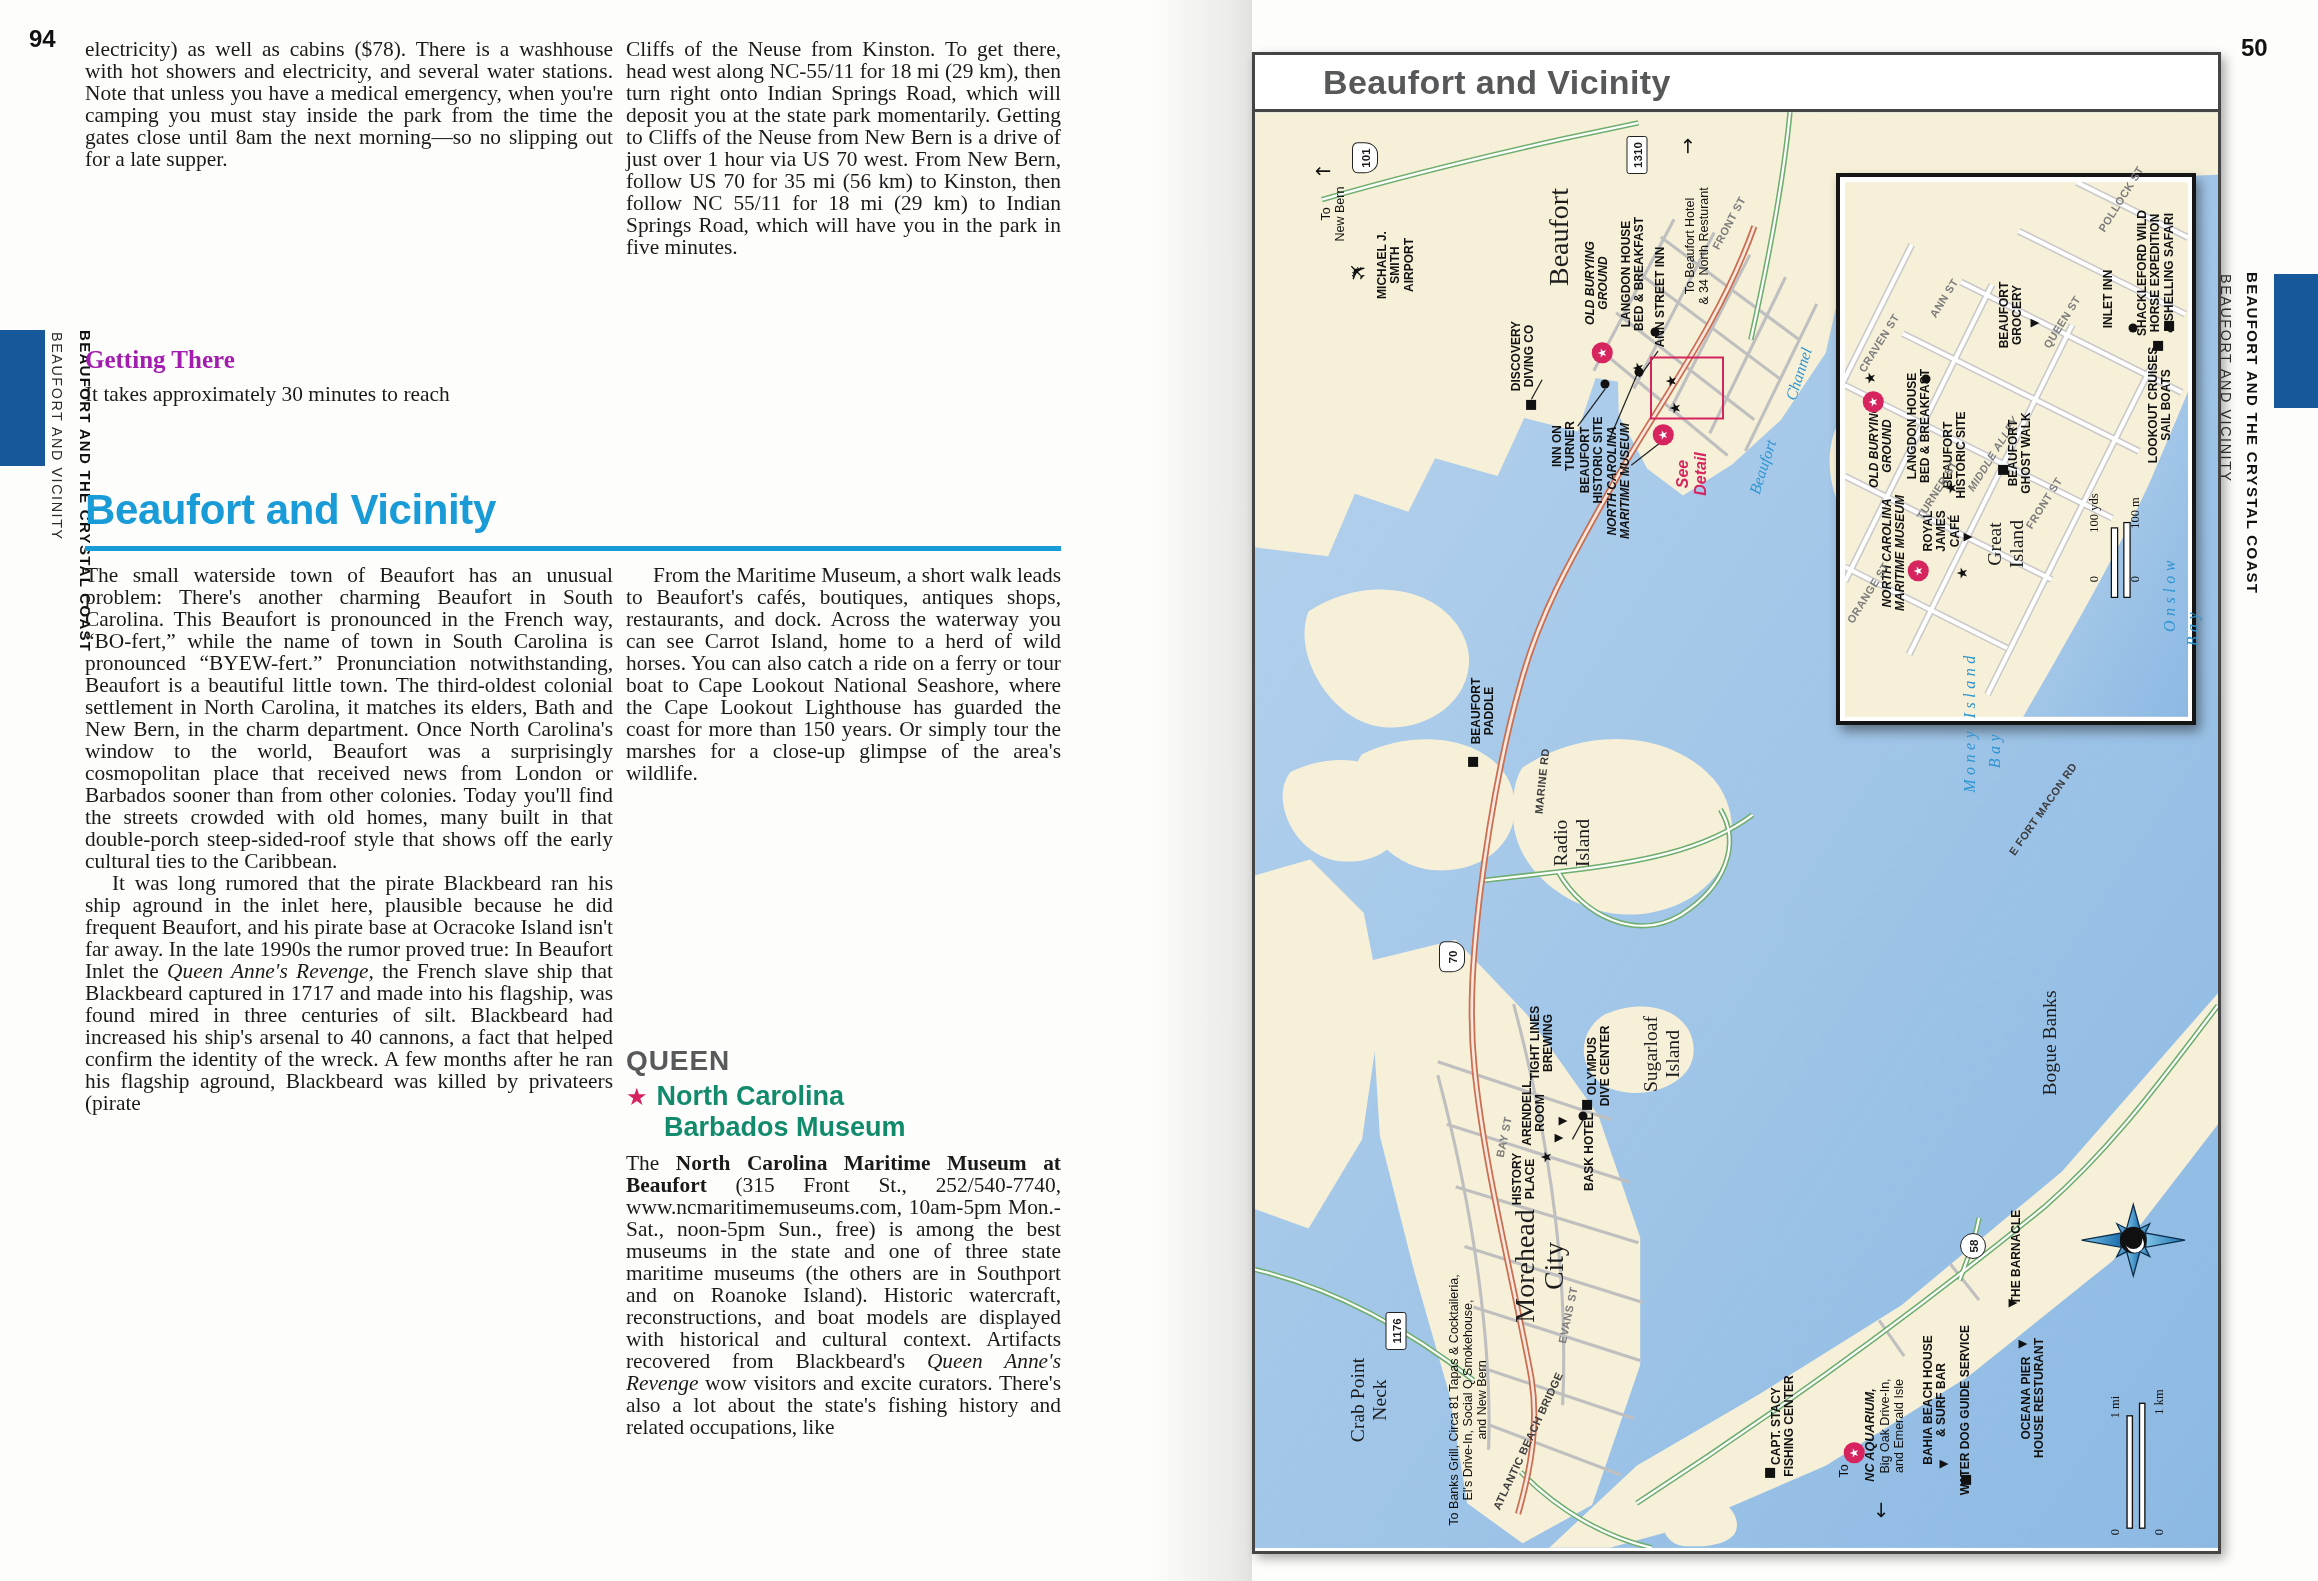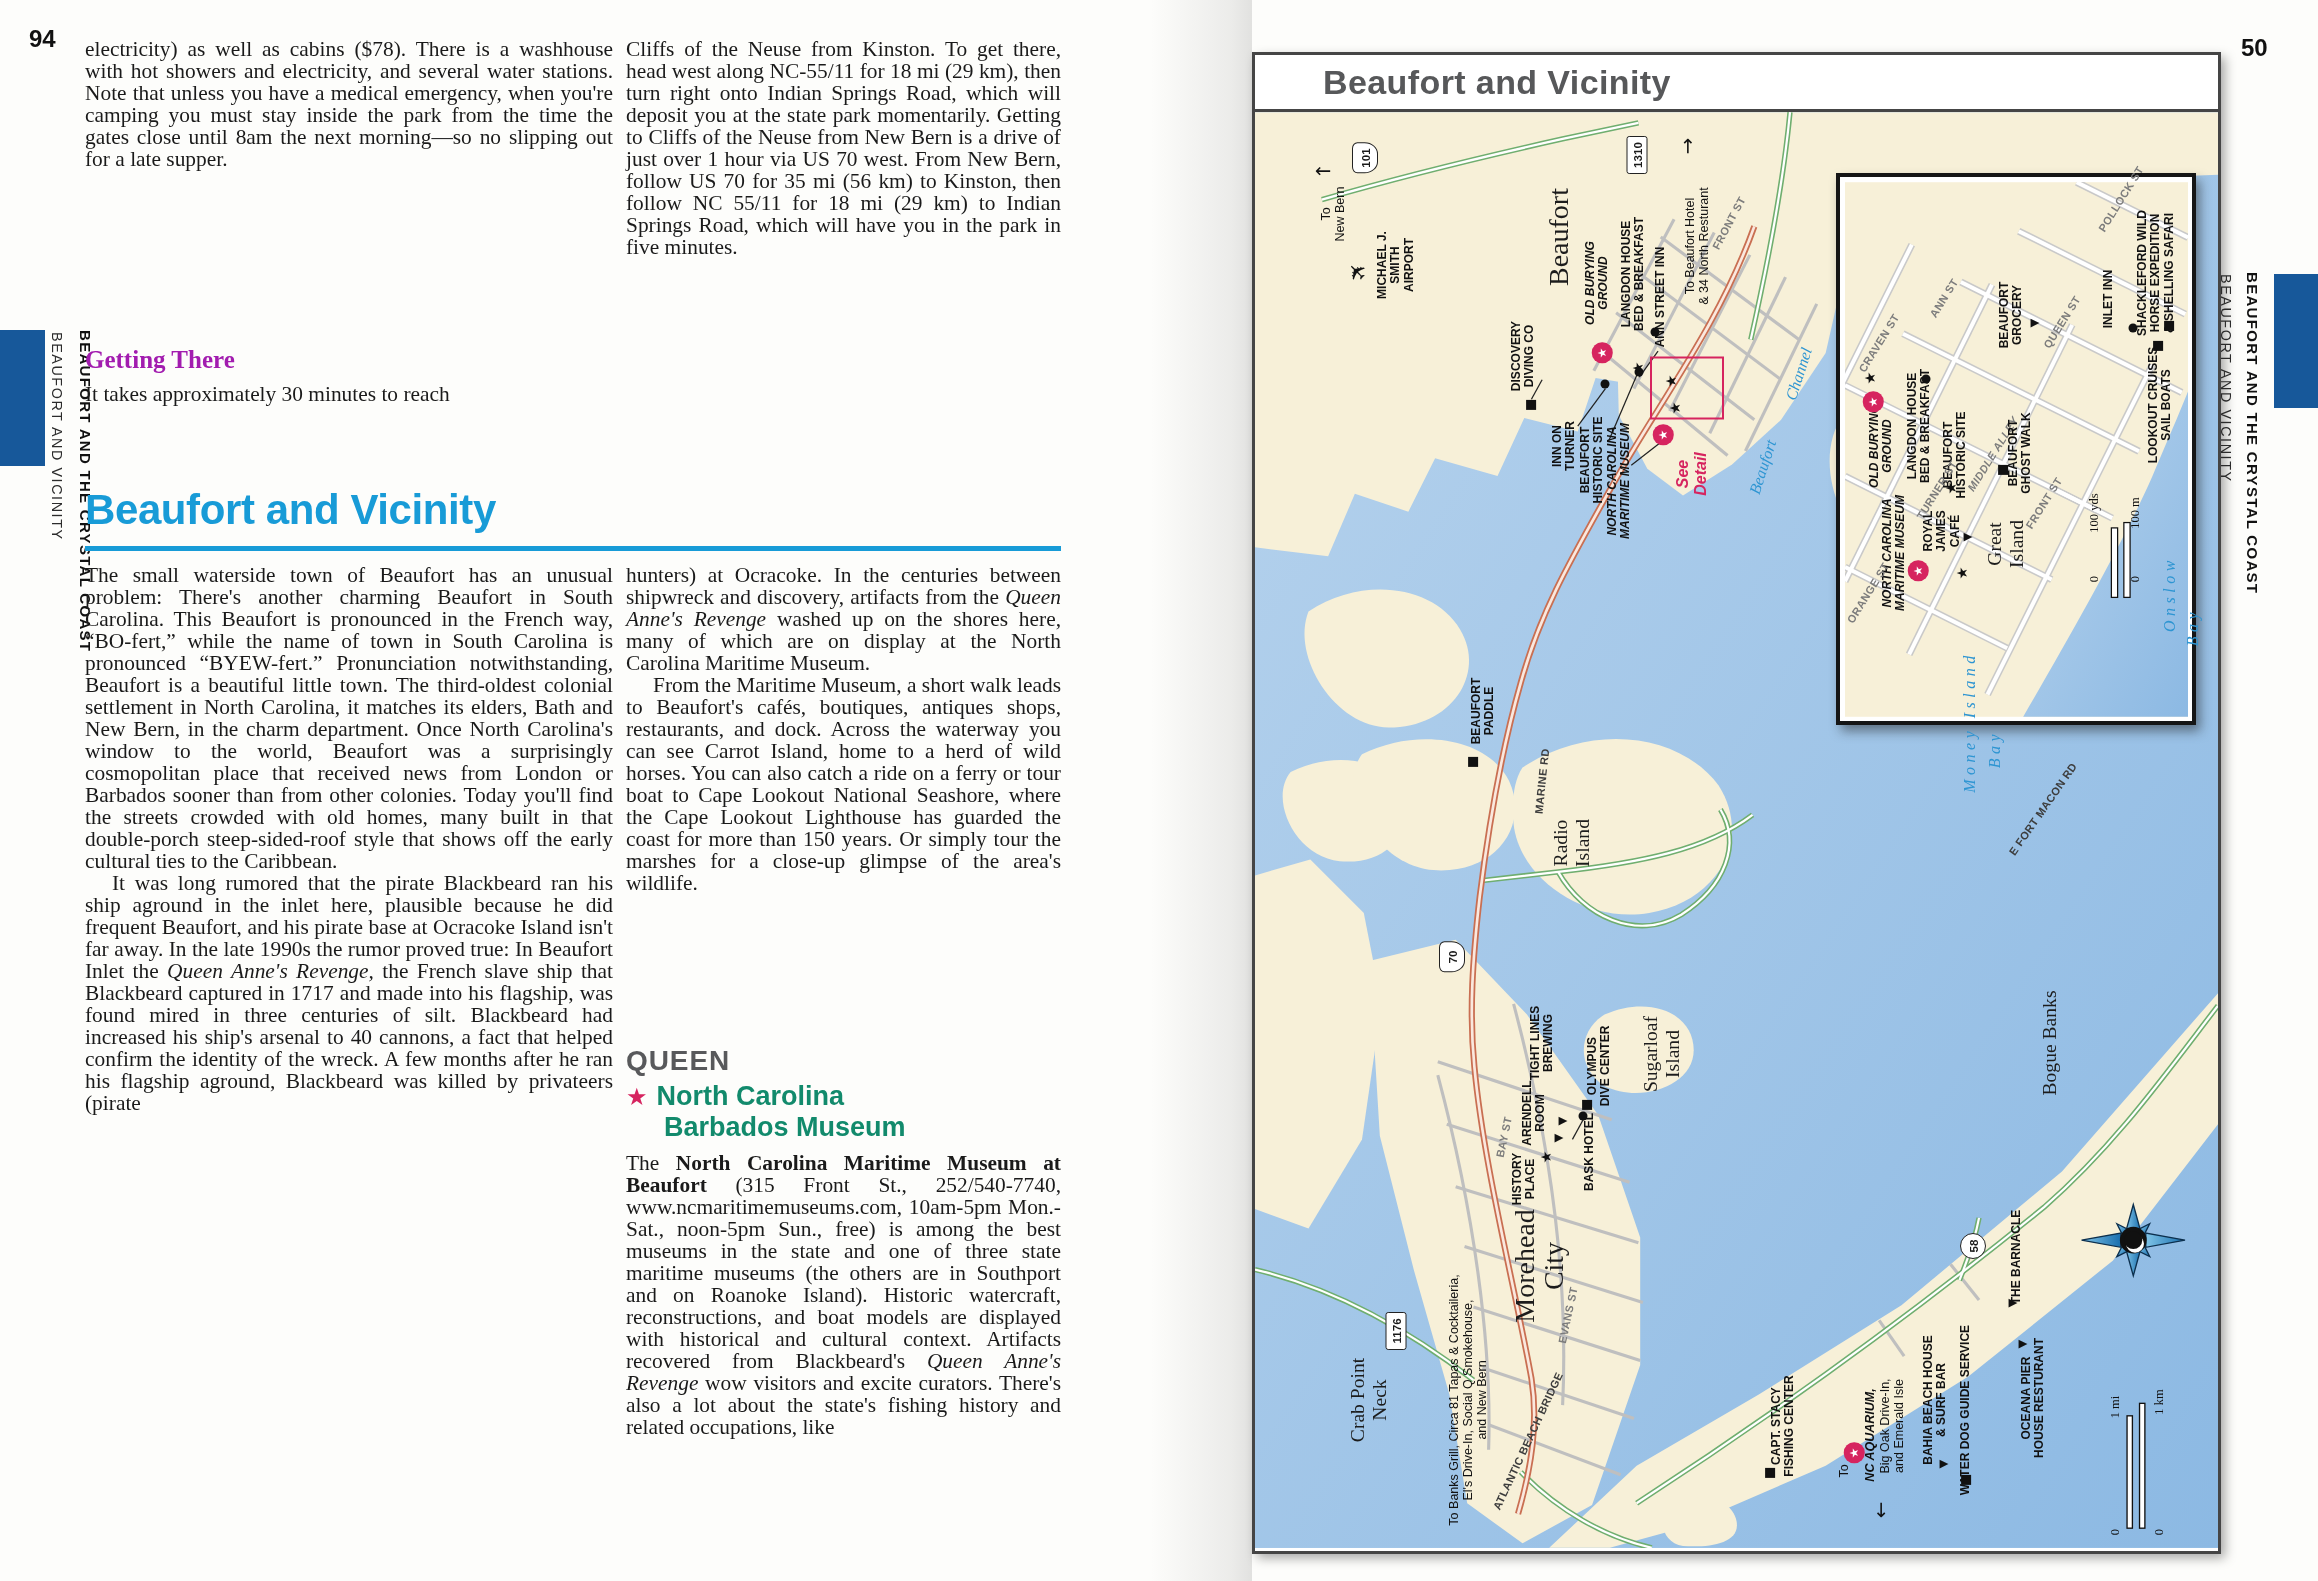--- a/index.html
+++ b/index.html
@@ -92,21 +92,20 @@
   <div class="col" style="left:85px;top:383px;width:528px;">It takes approximately 30 minutes to reach</div>
   <div class="h-blue" style="left:85px;top:486px;">Beaufort and Vicinity</div>
   <div class="rule-blue" style="left:85px;top:546px;width:976px;"></div>
   <div class="col" style="left:85px;top:564px;width:528px;height:1010px;overflow:hidden;">
     <p>The small waterside town of Beaufort has an unusual problem: There's another charming Beaufort in South Carolina. This Beaufort is pronounced in the French way, “BO-fert,” while the name of town in South Carolina is pronounced “BYEW-fert.” Pronunciation notwithstanding, Beaufort is a beautiful little town. The third-oldest colonial settlement in North Carolina, it matches its elders, Bath and New Bern, in the charm department. Once North Carolina's window to the world, Beaufort was a surprisingly cosmopolitan place that received news from London or Barbados sooner than from other colonies. Today you'll find the streets crowded with old homes, many built in that double-porch steep-sided-roof style that shows off the early cultural ties to the Caribbean.</p>
     <p class="indent">It was long rumored that the pirate Blackbeard ran his ship aground in the inlet here, plausible because he did frequent Beaufort, and his pirate base at Ocracoke Island isn't far away. In the late 1990s the rumor proved true: In Beaufort Inlet the <i>Queen Anne's Revenge,</i> the French slave ship that Blackbeard captured in 1717 and made into his flagship, was found mired in three centuries of silt. Blackbeard had increased his ship's arsenal to 40 cannons, a fact that helped confirm the identity of the wreck. A few months after he ran his flagship aground, Blackbeard was killed by privateers (pirate</p>
   </div>
 
   <div class="col" style="left:626px;top:38px;width:435px;">Cliffs of the Neuse from Kinston. To get there, head west along NC-55/11 for 18 mi (29 km), then turn right onto Indian Springs Road, which will deposit you at the state park momentarily. Getting to Cliffs of the Neuse from New Bern is a drive of just over 1 hour via US 70 west. From New Bern, follow US 70 for 35 mi (56 km) to Kinston, then follow NC 55/11 for 18 mi (29 km) to Indian Springs Road, which will have you in the park in five minutes.</div>
   <div class="col" style="left:626px;top:564px;width:435px;">
-    <p>hunters) at Ocracoke. In the centuries between shipwreck and discovery, artifacts from the <i>Queen Anne's Revenge</i> washed up on the shores here, many of which are on display at the North Carolina Maritime Museum.</p>
     <p class="indent">From the Maritime Museum, a short walk leads to Beaufort's cafés, boutiques, antiques shops, restaurants, and dock. Across the waterway you can see Carrot Island, home to a herd of wild horses. You can also catch a ride on a ferry or tour boat to Cape Lookout National Seashore, where the Cape Lookout Lighthouse has guarded the coast for more than 150 years. Or simply tour the marshes for a close-up glimpse of the area's wildlife.</p>
   </div>
   <div class="h-sights" style="left:626px;top:1045px;">QUEEN</div>
   <div class="h-sight-item" style="left:626px;top:1081px;">
     <span class="star-pink">★</span><span>North Carolina</span><br>
     <span style="margin-left:38px;">Barbados Museum</span>
   </div>
   <div class="col" style="left:626px;top:1152px;width:435px;height:422px;overflow:hidden;">The <b>North Carolina Maritime Museum</b> <b>at Beaufort</b> (315 Front St., 252/540-7740, www.ncmaritimemuseums.com, 10am-5pm Mon.-Sat., noon-5pm Sun., free) is among the best museums in the state and one of three state maritime museums (the others are in Southport and on Roanoke Island). Historic watercraft, reconstructions, and boat models are displayed with historical and cultural context. Artifacts recovered from Blackbeard's <i>Queen Anne's Revenge</i> wow visitors and excite curators. There's also a lot about the state's fishing history and related occupations, like</div>
 
   <div class="gutter"></div>

